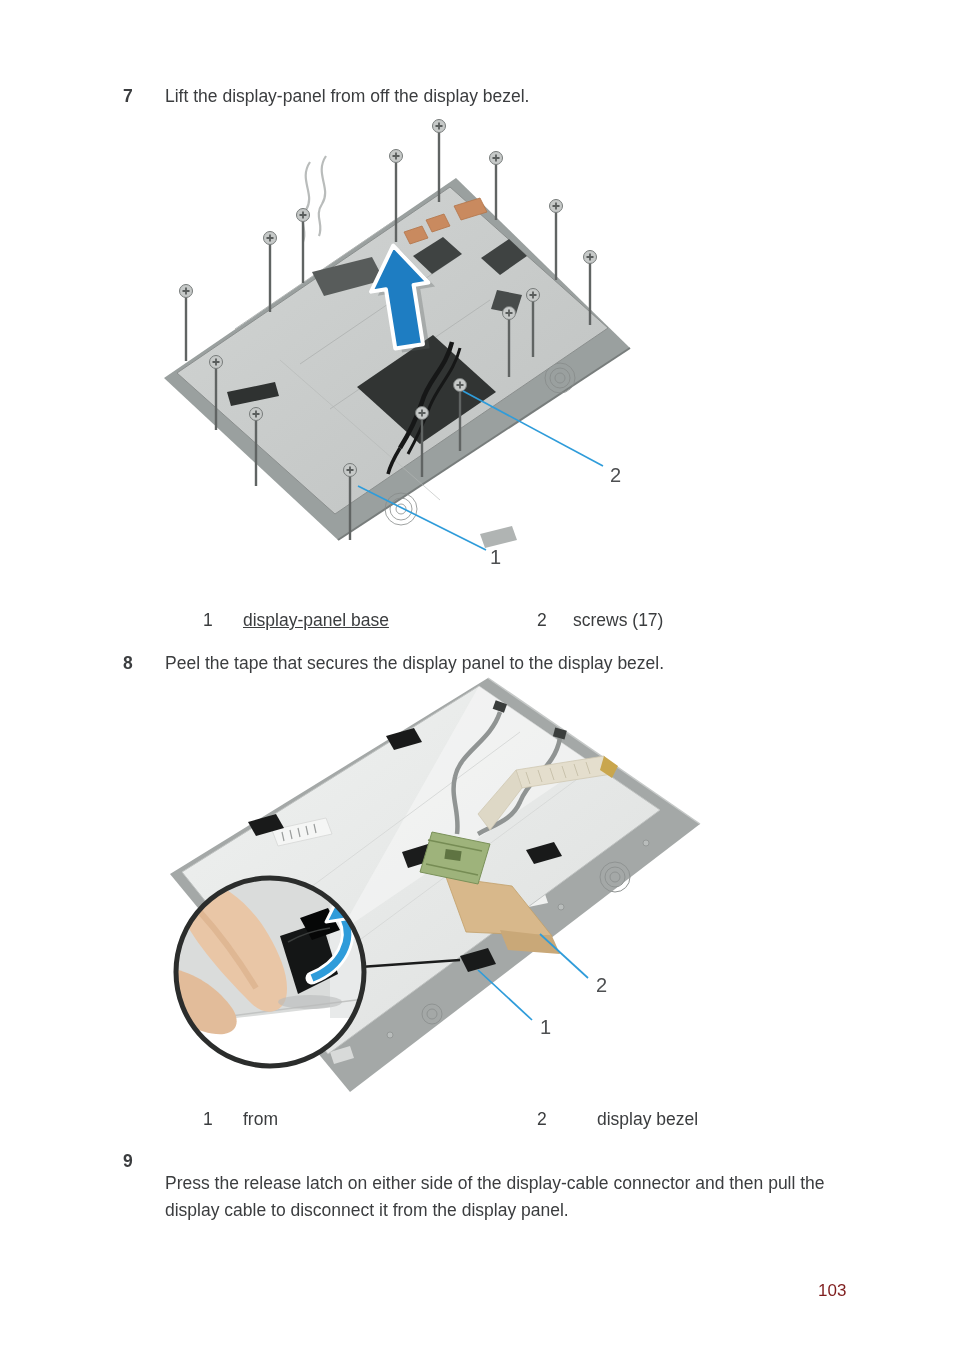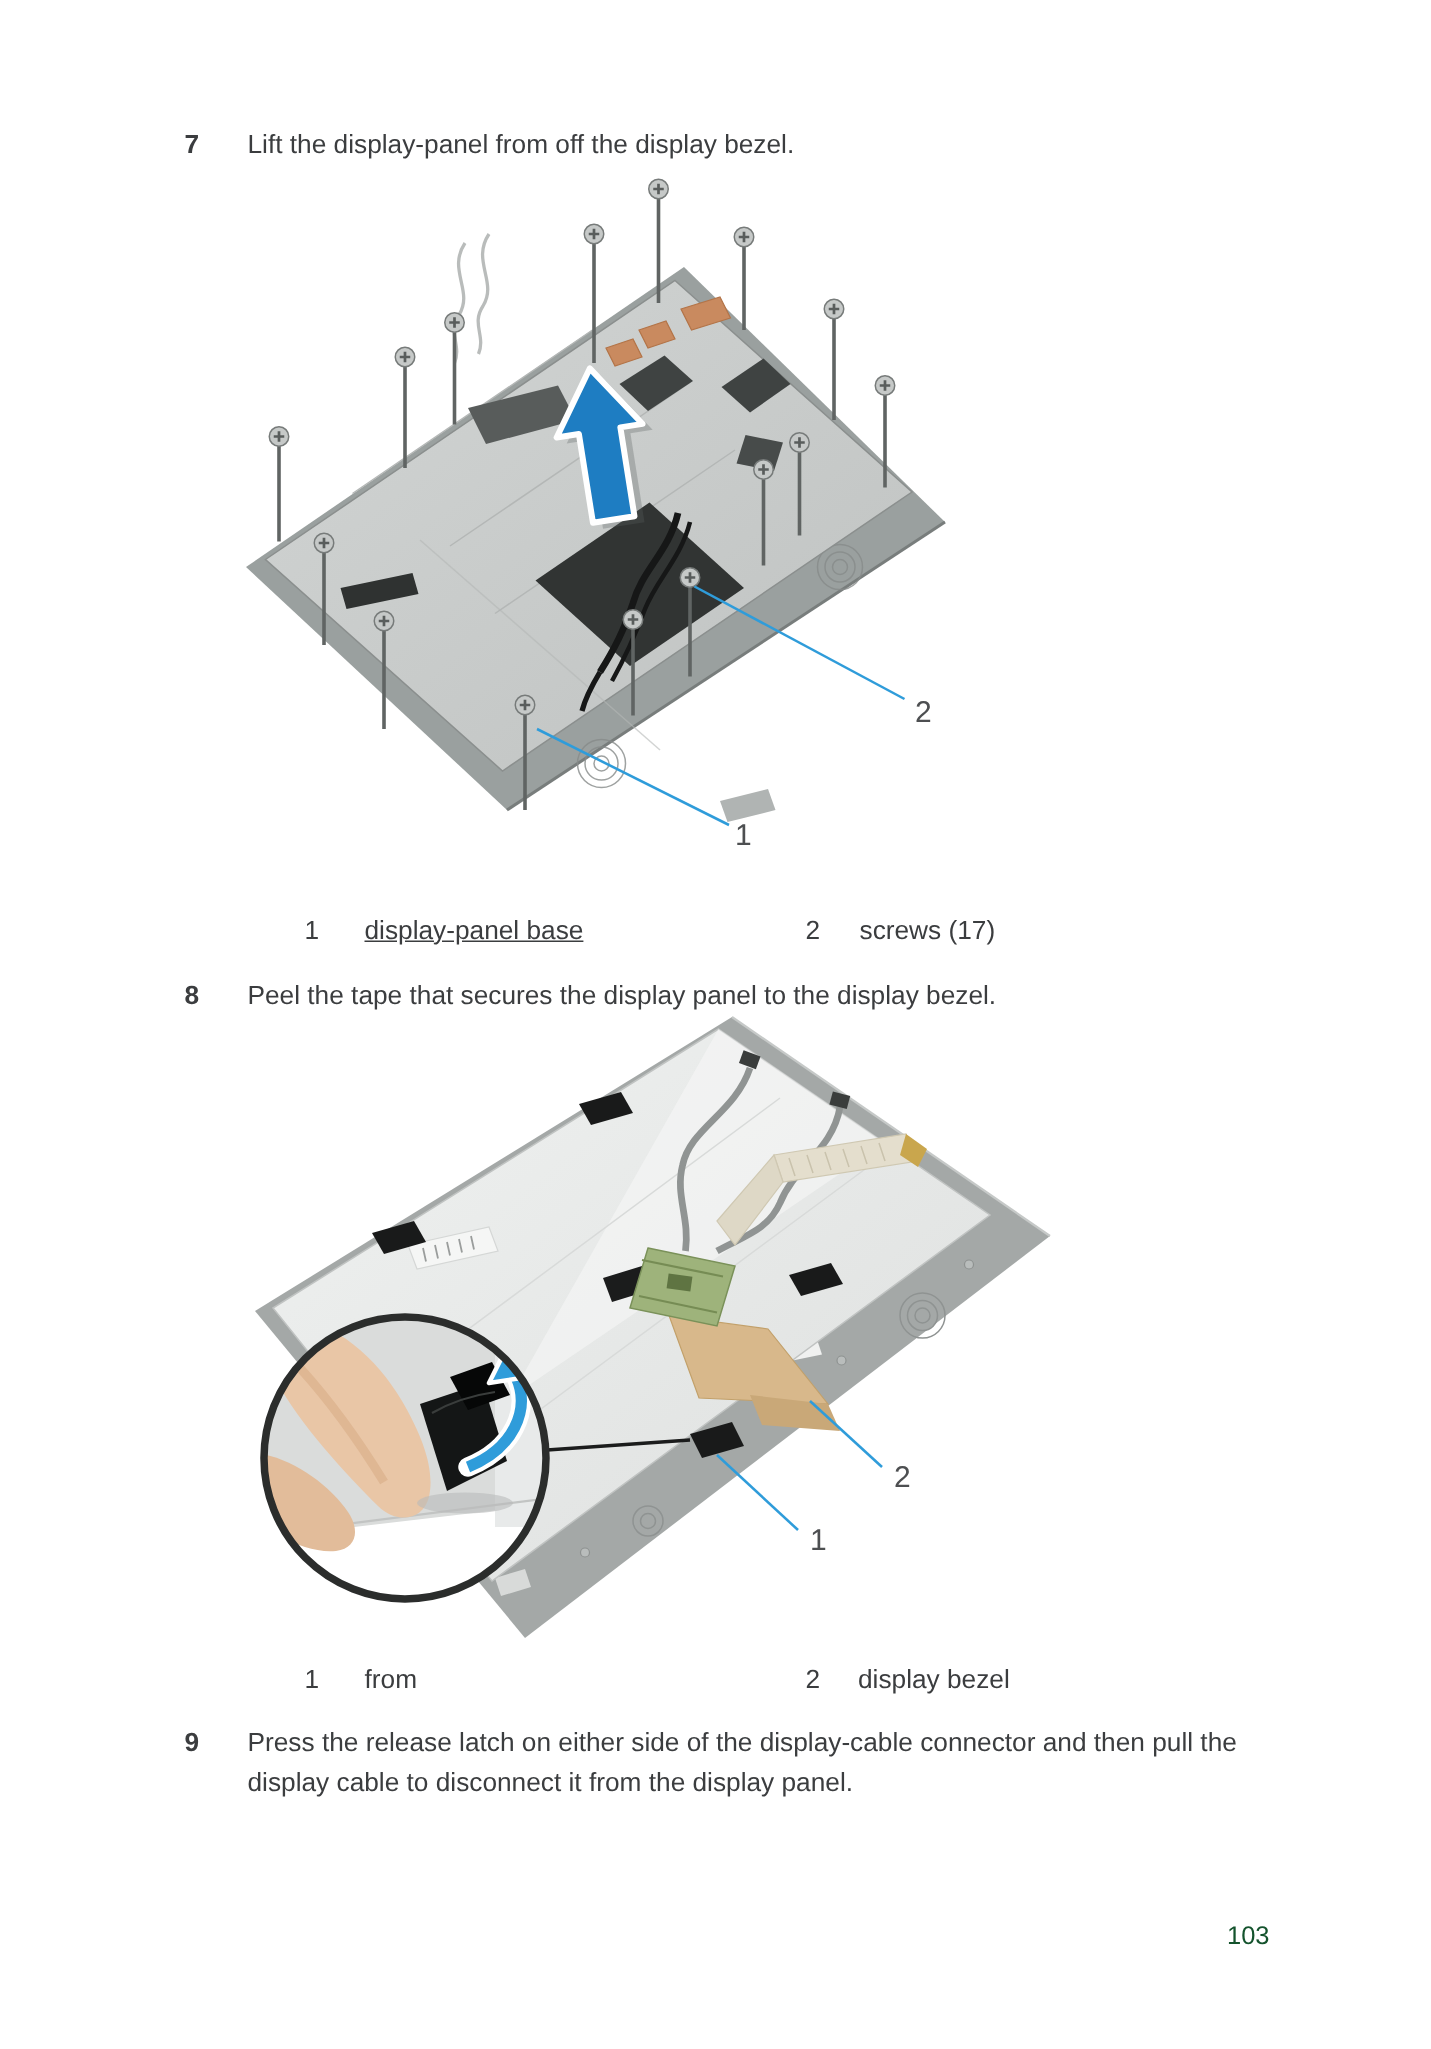--- a/index.html
+++ b/index.html
@@ -2,21 +2,21 @@
 <html><head>
 <meta charset="utf-8">
 <style>
   html,body{margin:0;padding:0;background:#ffffff;}
   body{width:954px;height:1366px;position:relative;font-family:"Liberation Sans",sans-serif;color:#3b3d3f;overflow:hidden;}
   .step{position:absolute;display:flex;font-size:17.5px;line-height:27px;}
   .step .num{font-weight:700;width:42px;flex:0 0 42px;}
   .step .txt{width:660px;}
   .legend-cell{position:absolute;font-size:17.5px;line-height:22px;white-space:nowrap;}
   .co-num{position:absolute;font-size:20px;color:#4d4f51;line-height:22px;}
-  .pagenum{position:absolute;left:818px;top:1281px;font-size:17px;color:#14532d;}
+  .pagenum{position:absolute;left:818px;top:1281px;font-size:17px;color:#7f1d1d;}
   .fig{position:absolute;}
   svg{display:block;}
 </style>
 </head>
 <body>
 
 <div class="step" style="left:123px;top:83px;">
   <span class="num">7</span>
   <span class="txt">Lift the display-panel from off the display bezel.</span>
 </div>
@@ -281,20 +281,20 @@
   <line x1="380" y1="262" x2="428" y2="306" stroke="#2f9cda" stroke-width="1.7"></line>
   <line x1="318" y1="298" x2="372" y2="348" stroke="#2f9cda" stroke-width="1.7"></line>
 </svg>
 <div class="co-num" style="left:436px;top:302px;">2</div>
 <div class="co-num" style="left:380px;top:344px;">1</div>
 </div>
 
 <div class="legend-cell" style="left:203px;top:1108px;">1</div>
 <div class="legend-cell" style="left:243px;top:1108px;">from</div>
 <div class="legend-cell" style="left:537px;top:1108px;">2</div>
-<div class="legend-cell" style="left:572px;top:1108px;">display bezel</div>
+<div class="legend-cell" style="left:597px;top:1108px;">display bezel</div>
 
 <div class="step" style="left:123px;top:1148px;">
   <span class="num">9</span>
-  <span class="txt" style="width:660px;">Press the release latch on either side of the display-cable connector and then pull the display cable to disconnect it from the display panel.</span>
+  <span class="txt" style="width:660px;margin-top:22px;">Press the release latch on either side of the display-cable connector and then pull the display cable to disconnect it from the display panel.</span>
 </div>
 
 <div class="pagenum">103</div>
 
 </body></html>

